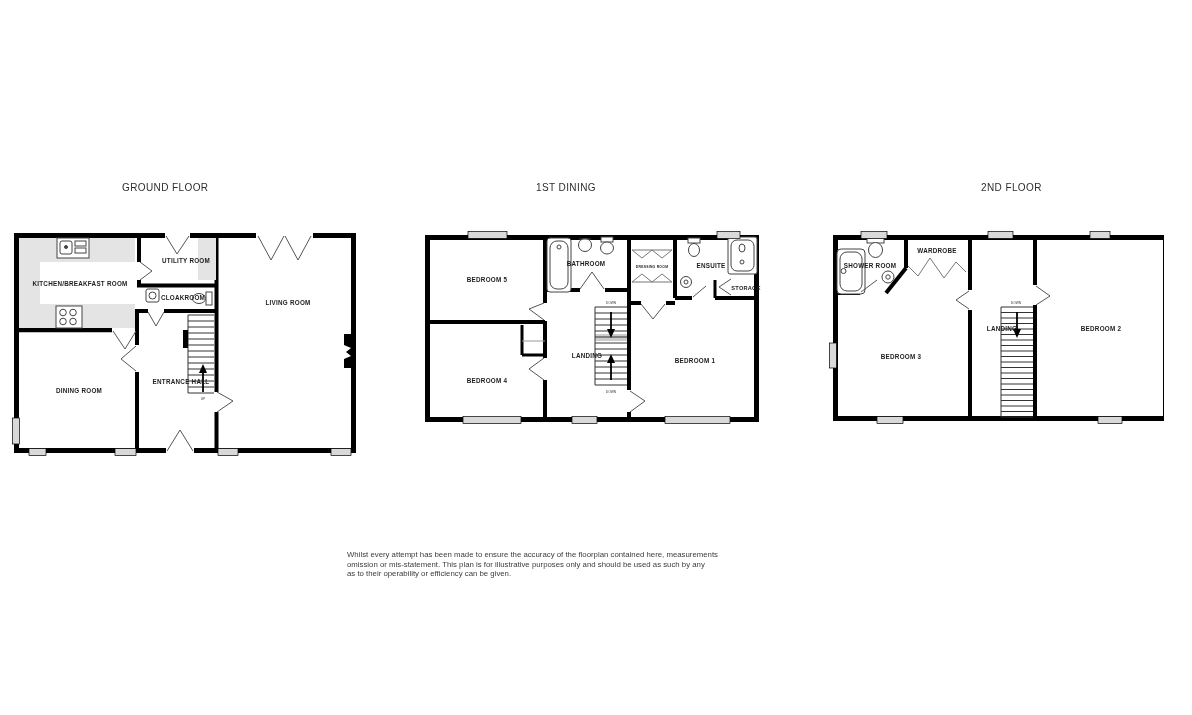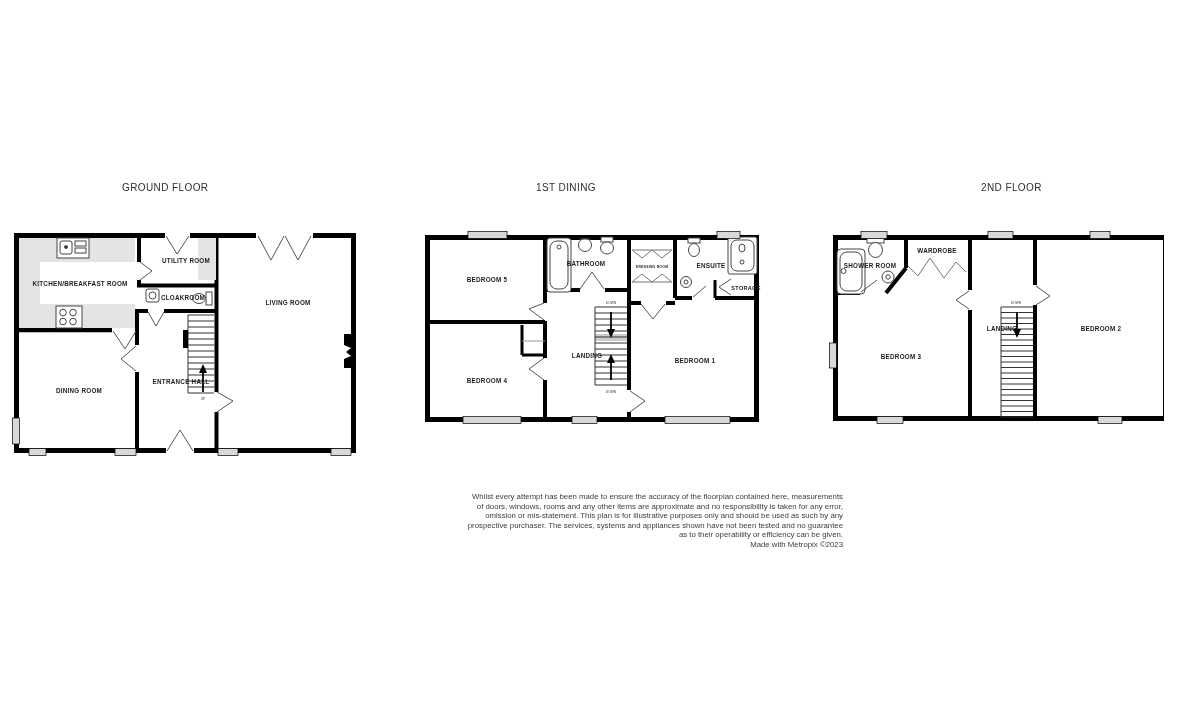--- a/index.html
+++ b/index.html
@@ -2,21 +2,21 @@
 <html><head>
 <meta charset="utf-8">
 <style>
   html,body{margin:0;padding:0;background:#fff;}
   #canvas{position:relative;width:1164px;height:715px;background:#ffffff;overflow:hidden;
           font-family:"Liberation Sans", sans-serif;}
   .edge-shadow{position:absolute;left:0;top:0;width:9px;height:715px;
 :               background:linear-gradient(to right,#d9d9d9,#ffffff);}
   .floor-title{position:absolute;top:182px;font-size:10px;letter-spacing:.4px;color:#2d2d2d;}
   .plan{position:absolute;}
-  .disclaimer{position:absolute;left:347px;top:492px;width:496px;text-align:right;
+  .disclaimer{position:absolute;left:347px;top:550px;width:496px;text-align:left;
               font-size:7.8px;line-height:9.6px;color:#3c3c3c;}
   svg text{font-family:"Liberation Sans", sans-serif;font-weight:700;fill:#1c1c1c;
            letter-spacing:.25px;}
   svg text.tiny{font-weight:400;fill:#333;letter-spacing:.1px;}
 </style>
 </head>
 <body>
 
 <div id="canvas">
   <div class="edge-shadow"></div>
@@ -236,19 +236,16 @@
       <text x="937" y="253" text-anchor="middle">WARDROBE</text>
       <text x="901" y="359" text-anchor="middle">BEDROOM 3</text>
       <text x="1002" y="331" text-anchor="middle">LANDING</text>
       <text x="1101" y="331" text-anchor="middle">BEDROOM 2</text>
       <text x="1016" y="304" text-anchor="middle" class="tiny" font-size="3.2">DOWN</text>
     </g>
   </svg>
 
   <div class="disclaimer">
     <div>Whilst every attempt has been made to ensure the accuracy of the floorplan contained here, measurements</div>
-    <div>of doors, windows, rooms and any other items are approximate and no responsibility is taken for any error,</div>
     <div>omission or mis-statement. This plan is for illustrative purposes only and should be used as such by any</div>
-    <div>prospective purchaser. The services, systems and appliances shown have not been tested and no guarantee</div>
     <div>as to their operability or efficiency can be given.</div>
-    <div>Made with Metropix ©2023</div>
   </div>
 </div>
 
 </body></html>

